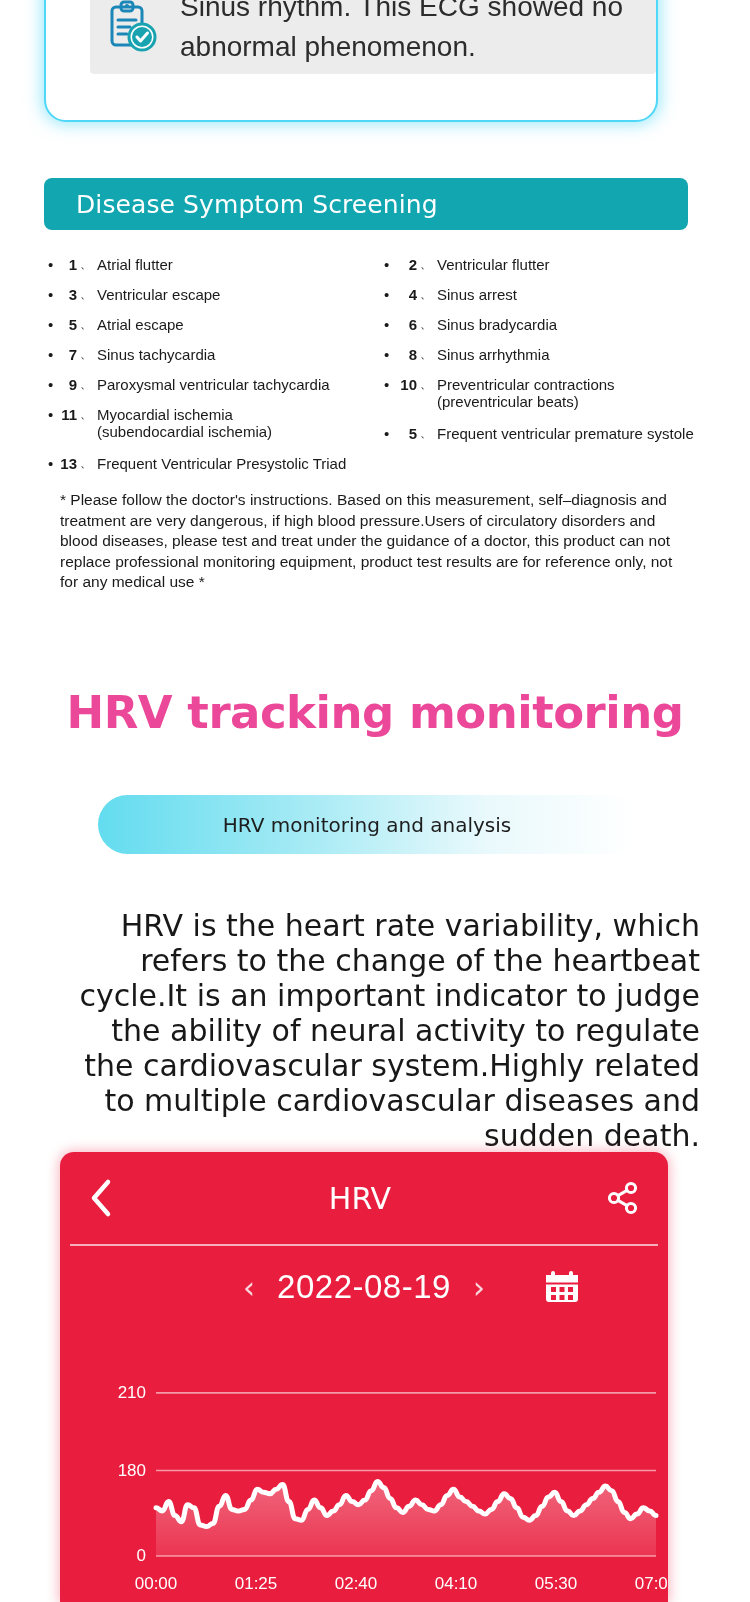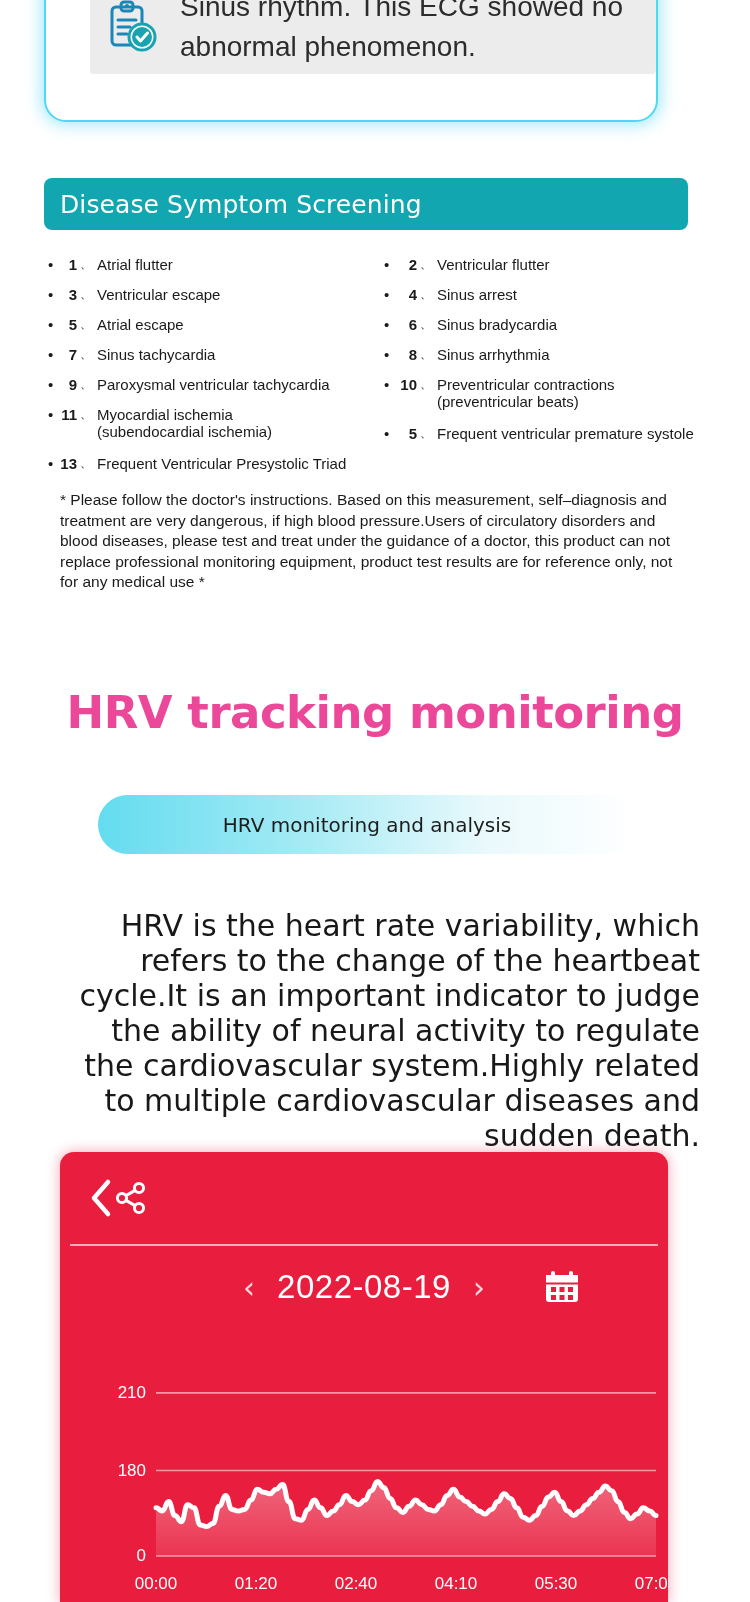--- a/index.html
+++ b/index.html
@@ -56,21 +56,21 @@
   .dss-header {
     position: absolute;
     left: 44px;
     top: 178px;
     width: 644px;
     height: 52px;
     background: #12a6b0;
     border-radius: 8px;
     display: flex;
     align-items: center;
-    padding-left: 16px;
+    padding-left: 32px;
     color: #ffffff;
     font-size: 25px;
     font-family: "DejaVu Sans", sans-serif;
     letter-spacing: 0.1px;
   }
 
   .symptom-grid {
     position: absolute;
     left: 48px;
     top: 256px;
@@ -399,20 +399,21 @@
 <div class="hrv-body">HRV is the heart rate variability, which refers to the change of the heartbeat cycle.It is an important indicator to judge the ability of neural activity to regulate the cardiovascular system.Highly related to multiple cardiovascular diseases and sudden death.</div>
 
 <div class="hrv-app">
 
   <div class="app-bar">
     <span class="back-chev">
       <svg viewBox="0 0 26 40" width="26" height="40" aria-hidden="true">
         <path d="M20 4 L6 20 L20 36" fill="none" stroke="#ffffff" stroke-width="4.5" stroke-linecap="round" stroke-linejoin="round"></path>
       </svg>
     </span>
+    <span class="app-title">HRV</span>
     <span class="share">
       <svg viewBox="0 0 34 34" width="34" height="34" aria-hidden="true">
         <circle cx="25" cy="7" r="4.6" fill="none" stroke="#ffffff" stroke-width="3"></circle>
         <circle cx="25" cy="27" r="4.6" fill="none" stroke="#ffffff" stroke-width="3"></circle>
         <circle cx="8" cy="17" r="4.6" fill="none" stroke="#ffffff" stroke-width="3"></circle>
         <line x1="12" y1="14.6" x2="21" y2="9.4" stroke="#ffffff" stroke-width="3" stroke-linecap="round"></line>
         <line x1="12" y1="19.4" x2="21" y2="24.6" stroke="#ffffff" stroke-width="3" stroke-linecap="round"></line>
       </svg>
     </span>
   </div>
@@ -458,20 +459,20 @@
       <path id="areaPath" fill="url(#areaFill)" stroke="none" d="M96.0,179.8 C99.2,179.8 99.2,182.9 102.3,182.9 C105.5,182.9 105.5,173.6 108.7,173.6 C111.8,173.6 111.8,187.6 115.0,187.6 C118.2,187.6 118.2,193.8 121.3,193.8 C124.5,193.8 124.5,176.7 127.6,176.7 C130.8,176.7 130.8,179.8 134.0,179.8 C137.1,179.8 137.1,196.9 140.3,196.9 C143.5,196.9 143.5,198.5 146.6,198.5 C149.8,198.5 149.8,195.4 153.0,195.4 C156.1,195.4 156.1,178.3 159.3,178.3 C162.5,178.3 162.5,167.4 165.6,167.4 C168.8,167.4 168.8,181.4 171.9,181.4 C175.1,181.4 175.1,182.9 178.3,182.9 C181.4,182.9 181.4,181.4 184.6,181.4 C187.8,181.4 187.8,172.1 190.9,172.1 C194.1,172.1 194.1,161.2 197.3,161.2 C200.4,161.2 200.4,164.3 203.6,164.3 C206.8,164.3 206.8,165.8 209.9,165.8 C213.1,165.8 213.1,161.2 216.3,161.2 C219.4,161.2 219.4,156.5 222.6,156.5 C225.7,156.5 225.7,173.6 228.9,173.6 C232.1,173.6 232.1,190.7 235.2,190.7 C238.4,190.7 238.4,192.3 241.6,192.3 C244.7,192.3 244.7,181.4 247.9,181.4 C251.1,181.4 251.1,172.1 254.2,172.1 C257.4,172.1 257.4,179.8 260.6,179.8 C263.7,179.8 263.7,187.6 266.9,187.6 C270.1,187.6 270.1,182.9 273.2,182.9 C276.4,182.9 276.4,176.7 279.5,176.7 C282.7,176.7 282.7,167.4 285.9,167.4 C289.0,167.4 289.0,173.6 292.2,173.6 C295.4,173.6 295.4,176.7 298.5,176.7 C301.7,176.7 301.7,172.1 304.9,172.1 C308.0,172.1 308.0,162.7 311.2,162.7 C314.4,162.7 314.4,153.4 317.5,153.4 C320.7,153.4 320.7,159.6 323.8,159.6 C327.0,159.6 327.0,170.5 330.2,170.5 C333.3,170.5 333.3,179.8 336.5,179.8 C339.7,179.8 339.7,184.5 342.8,184.5 C346.0,184.5 346.0,178.3 349.2,178.3 C352.3,178.3 352.3,172.1 355.5,172.1 C358.7,172.1 358.7,176.7 361.8,176.7 C365.0,176.7 365.0,181.4 368.2,181.4 C371.3,181.4 371.3,182.9 374.5,182.9 C377.6,182.9 377.6,176.7 380.8,176.7 C384.0,176.7 384.0,167.4 387.1,167.4 C390.3,167.4 390.3,161.2 393.5,161.2 C396.6,161.2 396.6,169.0 399.8,169.0 C403.0,169.0 403.0,173.6 406.1,173.6 C409.3,173.6 409.3,178.3 412.5,178.3 C415.6,178.3 415.6,182.9 418.8,182.9 C421.9,182.9 421.9,186.0 425.1,186.0 C428.3,186.0 428.3,181.4 431.4,181.4 C434.6,181.4 434.6,173.6 437.8,173.6 C440.9,173.6 440.9,165.8 444.1,165.8 C447.3,165.8 447.3,170.5 450.4,170.5 C453.6,170.5 453.6,179.8 456.8,179.8 C459.9,179.8 459.9,189.2 463.1,189.2 C466.3,189.2 466.3,192.3 469.4,192.3 C472.6,192.3 472.6,187.6 475.7,187.6 C478.9,187.6 478.9,178.3 482.1,178.3 C485.2,178.3 485.2,169.0 488.4,169.0 C491.6,169.0 491.6,164.3 494.7,164.3 C497.9,164.3 497.9,173.6 501.1,173.6 C504.2,173.6 504.2,182.9 507.4,182.9 C510.6,182.9 510.6,187.6 513.7,187.6 C516.9,187.6 516.9,182.9 520.1,182.9 C523.2,182.9 523.2,176.7 526.4,176.7 C529.5,176.7 529.5,170.5 532.7,170.5 C535.9,170.5 535.9,164.3 539.0,164.3 C542.2,164.3 542.2,158.1 545.4,158.1 C548.5,158.1 548.5,162.7 551.7,162.7 C554.9,162.7 554.9,173.6 558.0,173.6 C561.2,173.6 561.2,184.5 564.4,184.5 C567.5,184.5 567.5,190.7 570.7,190.7 C573.8,190.7 573.8,186.0 577.0,186.0 C580.2,186.0 580.2,179.8 583.3,179.8 C586.5,179.8 586.5,182.9 589.7,182.9 C592.8,182.9 592.8,187.6 596.0,187.6 L596,228 L96,228 Z"></path>
       <path id="linePath" fill="none" stroke="#ffffff" stroke-width="5" stroke-linejoin="round" stroke-linecap="round" d="M96.0,179.8 C99.2,179.8 99.2,182.9 102.3,182.9 C105.5,182.9 105.5,173.6 108.7,173.6 C111.8,173.6 111.8,187.6 115.0,187.6 C118.2,187.6 118.2,193.8 121.3,193.8 C124.5,193.8 124.5,176.7 127.6,176.7 C130.8,176.7 130.8,179.8 134.0,179.8 C137.1,179.8 137.1,196.9 140.3,196.9 C143.5,196.9 143.5,198.5 146.6,198.5 C149.8,198.5 149.8,195.4 153.0,195.4 C156.1,195.4 156.1,178.3 159.3,178.3 C162.5,178.3 162.5,167.4 165.6,167.4 C168.8,167.4 168.8,181.4 171.9,181.4 C175.1,181.4 175.1,182.9 178.3,182.9 C181.4,182.9 181.4,181.4 184.6,181.4 C187.8,181.4 187.8,172.1 190.9,172.1 C194.1,172.1 194.1,161.2 197.3,161.2 C200.4,161.2 200.4,164.3 203.6,164.3 C206.8,164.3 206.8,165.8 209.9,165.8 C213.1,165.8 213.1,161.2 216.3,161.2 C219.4,161.2 219.4,156.5 222.6,156.5 C225.7,156.5 225.7,173.6 228.9,173.6 C232.1,173.6 232.1,190.7 235.2,190.7 C238.4,190.7 238.4,192.3 241.6,192.3 C244.7,192.3 244.7,181.4 247.9,181.4 C251.1,181.4 251.1,172.1 254.2,172.1 C257.4,172.1 257.4,179.8 260.6,179.8 C263.7,179.8 263.7,187.6 266.9,187.6 C270.1,187.6 270.1,182.9 273.2,182.9 C276.4,182.9 276.4,176.7 279.5,176.7 C282.7,176.7 282.7,167.4 285.9,167.4 C289.0,167.4 289.0,173.6 292.2,173.6 C295.4,173.6 295.4,176.7 298.5,176.7 C301.7,176.7 301.7,172.1 304.9,172.1 C308.0,172.1 308.0,162.7 311.2,162.7 C314.4,162.7 314.4,153.4 317.5,153.4 C320.7,153.4 320.7,159.6 323.8,159.6 C327.0,159.6 327.0,170.5 330.2,170.5 C333.3,170.5 333.3,179.8 336.5,179.8 C339.7,179.8 339.7,184.5 342.8,184.5 C346.0,184.5 346.0,178.3 349.2,178.3 C352.3,178.3 352.3,172.1 355.5,172.1 C358.7,172.1 358.7,176.7 361.8,176.7 C365.0,176.7 365.0,181.4 368.2,181.4 C371.3,181.4 371.3,182.9 374.5,182.9 C377.6,182.9 377.6,176.7 380.8,176.7 C384.0,176.7 384.0,167.4 387.1,167.4 C390.3,167.4 390.3,161.2 393.5,161.2 C396.6,161.2 396.6,169.0 399.8,169.0 C403.0,169.0 403.0,173.6 406.1,173.6 C409.3,173.6 409.3,178.3 412.5,178.3 C415.6,178.3 415.6,182.9 418.8,182.9 C421.9,182.9 421.9,186.0 425.1,186.0 C428.3,186.0 428.3,181.4 431.4,181.4 C434.6,181.4 434.6,173.6 437.8,173.6 C440.9,173.6 440.9,165.8 444.1,165.8 C447.3,165.8 447.3,170.5 450.4,170.5 C453.6,170.5 453.6,179.8 456.8,179.8 C459.9,179.8 459.9,189.2 463.1,189.2 C466.3,189.2 466.3,192.3 469.4,192.3 C472.6,192.3 472.6,187.6 475.7,187.6 C478.9,187.6 478.9,178.3 482.1,178.3 C485.2,178.3 485.2,169.0 488.4,169.0 C491.6,169.0 491.6,164.3 494.7,164.3 C497.9,164.3 497.9,173.6 501.1,173.6 C504.2,173.6 504.2,182.9 507.4,182.9 C510.6,182.9 510.6,187.6 513.7,187.6 C516.9,187.6 516.9,182.9 520.1,182.9 C523.2,182.9 523.2,176.7 526.4,176.7 C529.5,176.7 529.5,170.5 532.7,170.5 C535.9,170.5 535.9,164.3 539.0,164.3 C542.2,164.3 542.2,158.1 545.4,158.1 C548.5,158.1 548.5,162.7 551.7,162.7 C554.9,162.7 554.9,173.6 558.0,173.6 C561.2,173.6 561.2,184.5 564.4,184.5 C567.5,184.5 567.5,190.7 570.7,190.7 C573.8,190.7 573.8,186.0 577.0,186.0 C580.2,186.0 580.2,179.8 583.3,179.8 C586.5,179.8 586.5,182.9 589.7,182.9 C592.8,182.9 592.8,187.6 596.0,187.6"></path>
     </svg>
     <div id="yLabels">
         <div class="y-lab" style="left: 34px; width: 52px; top: 218px;">0</div>
         <div class="y-lab" style="left: 34px; width: 52px; top: 132.538px;">180</div>
         <div class="y-lab" style="left: 34px; width: 52px; top: 54.8462px;">210</div>
       </div>
     <div id="xLabels">
         <div class="x-lab" style="left: 56px; width: 80px; top: 246px;">00:00</div>
-        <div class="x-lab" style="left: 156px; width: 80px; top: 246px;">01:20</div>
+        <div class="x-lab" style="left: 156px; width: 80px; top: 246px;">01:25</div>
         <div class="x-lab" style="left: 256px; width: 80px; top: 246px;">02:40</div>
         <div class="x-lab" style="left: 356px; width: 80px; top: 246px;">04:10</div>
         <div class="x-lab" style="left: 456px; width: 80px; top: 246px;">05:30</div>
         <div class="x-lab" style="left: 556px; width: 80px; top: 246px;">07:00</div>
       </div>
   </div>
 </div>
 
 </body></html>

